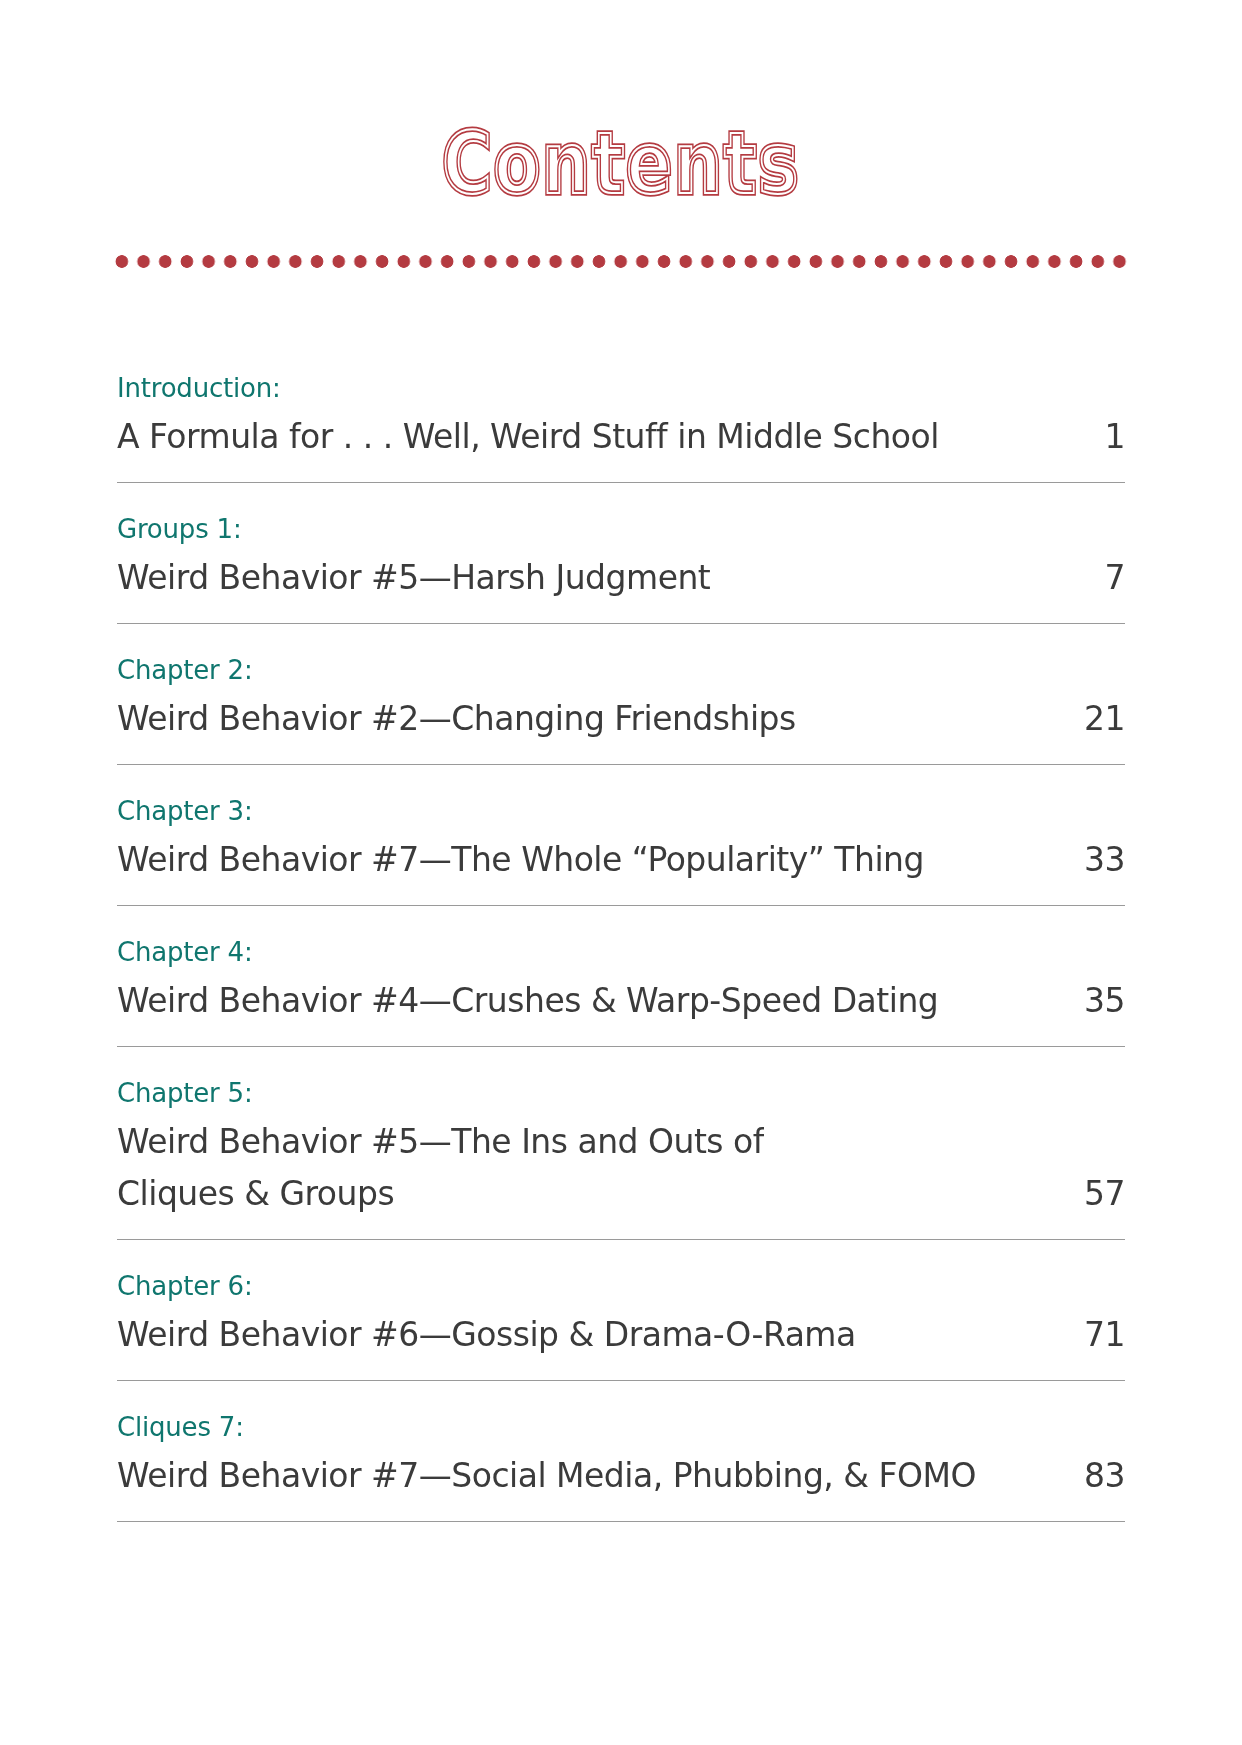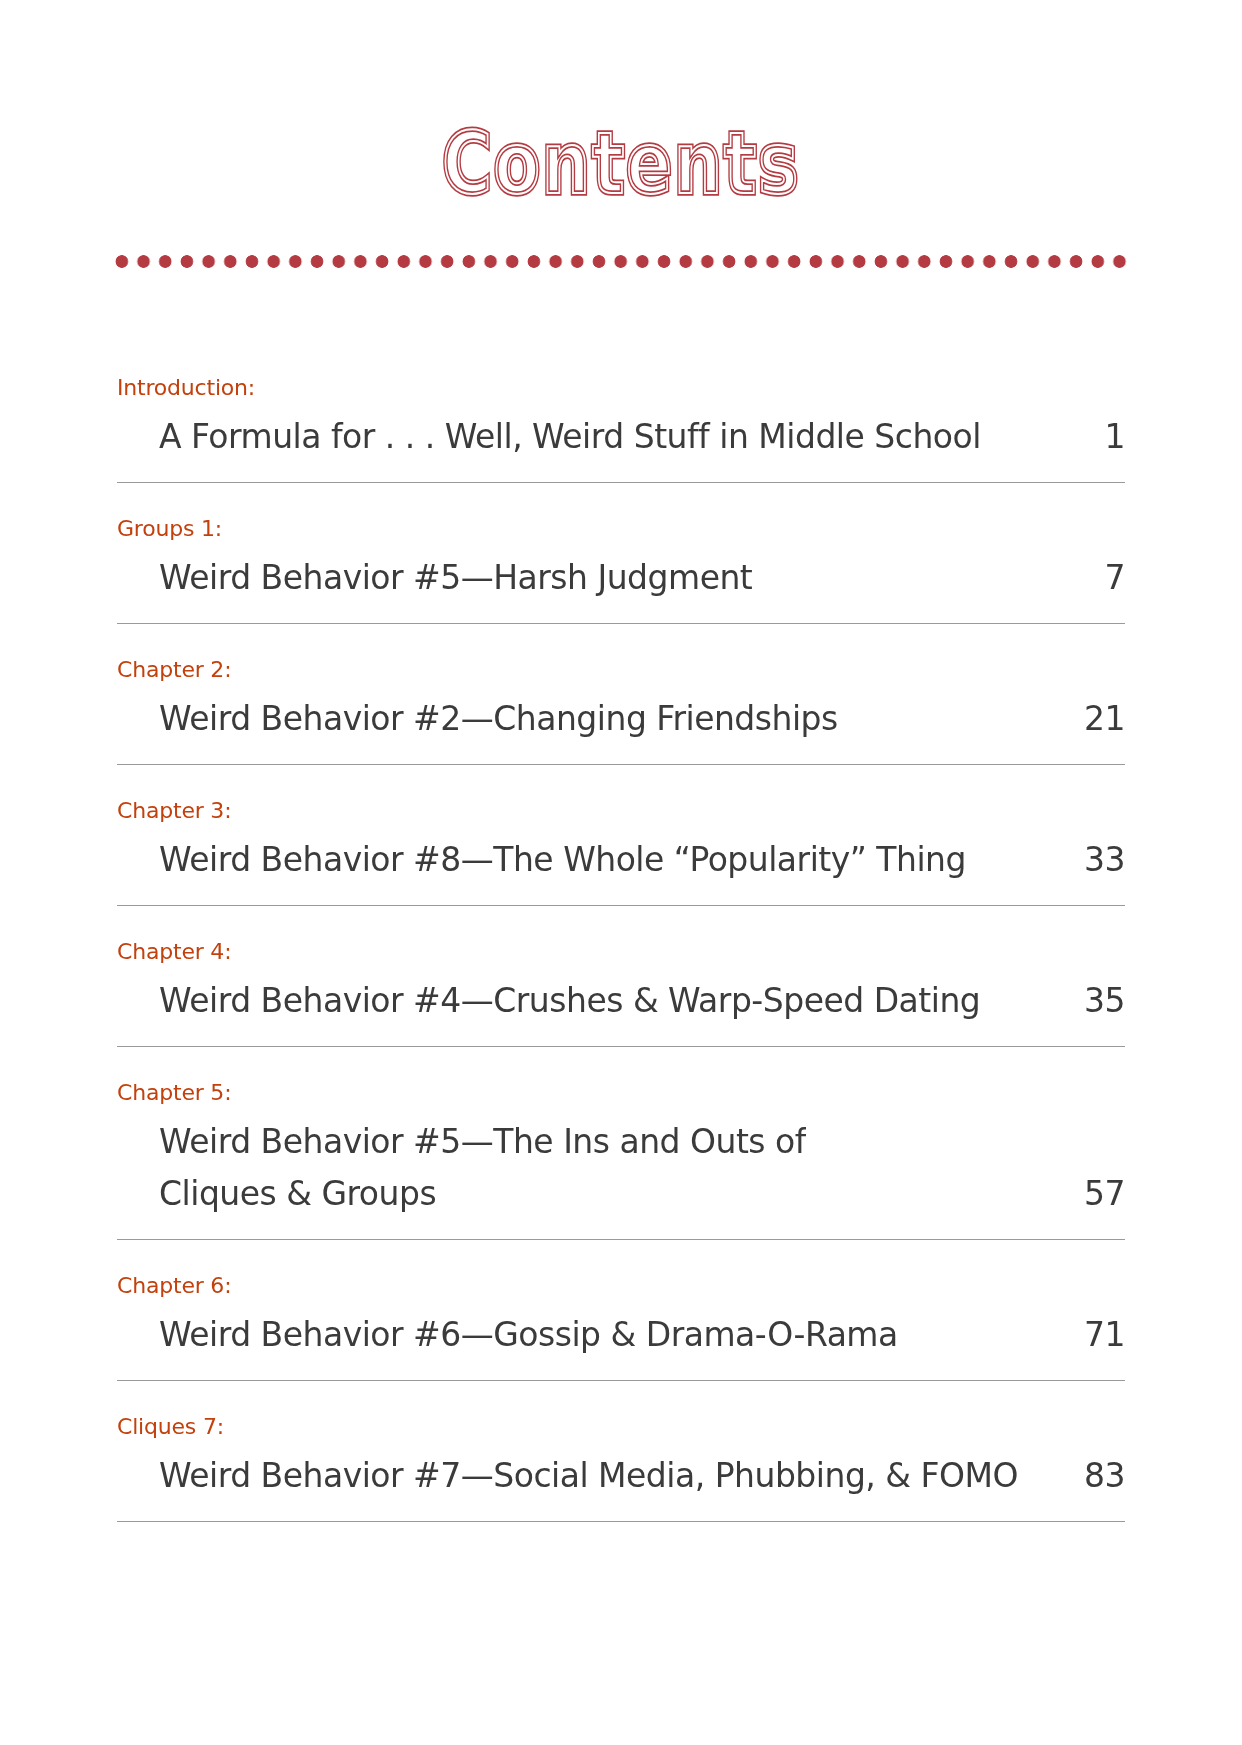--- a/index.html
+++ b/index.html
@@ -37,38 +37,38 @@
     background-size: 21.7px 13px;
     background-repeat: repeat-x;
   }
 
   
   .toc {
     margin: 0 117px;
     padding-top: 104px;
   }
   .entry-label {
-    font-size: 22px;
+    font-size: 26px;
     line-height: 32px;
     letter-spacing: -0.2px;
-    color: #c2410c;
+    color: #0f766e;
   }
   .entry-title-row {
     display: flex;
     justify-content: space-between;
     align-items: baseline;
     margin-top: 10px;
     font-size: 33px;
     line-height: 46px;
     letter-spacing: -0.5px;
     color: #3b3b3b;
     white-space: nowrap;
   }
   .entry-title-row.line2 { margin-top: 6px; text-align: center; }
-  .entry-title { overflow: hidden; margin-left: 42px; }
+  .entry-title { overflow: hidden; }
   .entry-page { flex: 0 0 auto; padding-left: 24px; }
   .divider {
     border-top: 1.5px solid #9a9a9a;
     margin-top: 22px;
     margin-bottom: 30px;
   }
 </style>
 </head>
 <body>
 
@@ -106,21 +106,21 @@
       <span class="entry-title">Weird Behavior #2—Changing Friendships</span>
       <span class="entry-page">21</span>
     </div>
 
     <div class="divider"></div>
   </div>
 
   <div class="entry">
     <div class="entry-label">Chapter 3:</div>
     <div class="entry-title-row">
-      <span class="entry-title">Weird Behavior #8—The Whole “Popularity” Thing</span>
+      <span class="entry-title">Weird Behavior #7—The Whole “Popularity” Thing</span>
       <span class="entry-page">33</span>
     </div>
 
     <div class="divider"></div>
   </div>
 
   <div class="entry">
     <div class="entry-label">Chapter 4:</div>
     <div class="entry-title-row">
       <span class="entry-title">Weird Behavior #4—Crushes &amp; Warp-Speed Dating</span>

